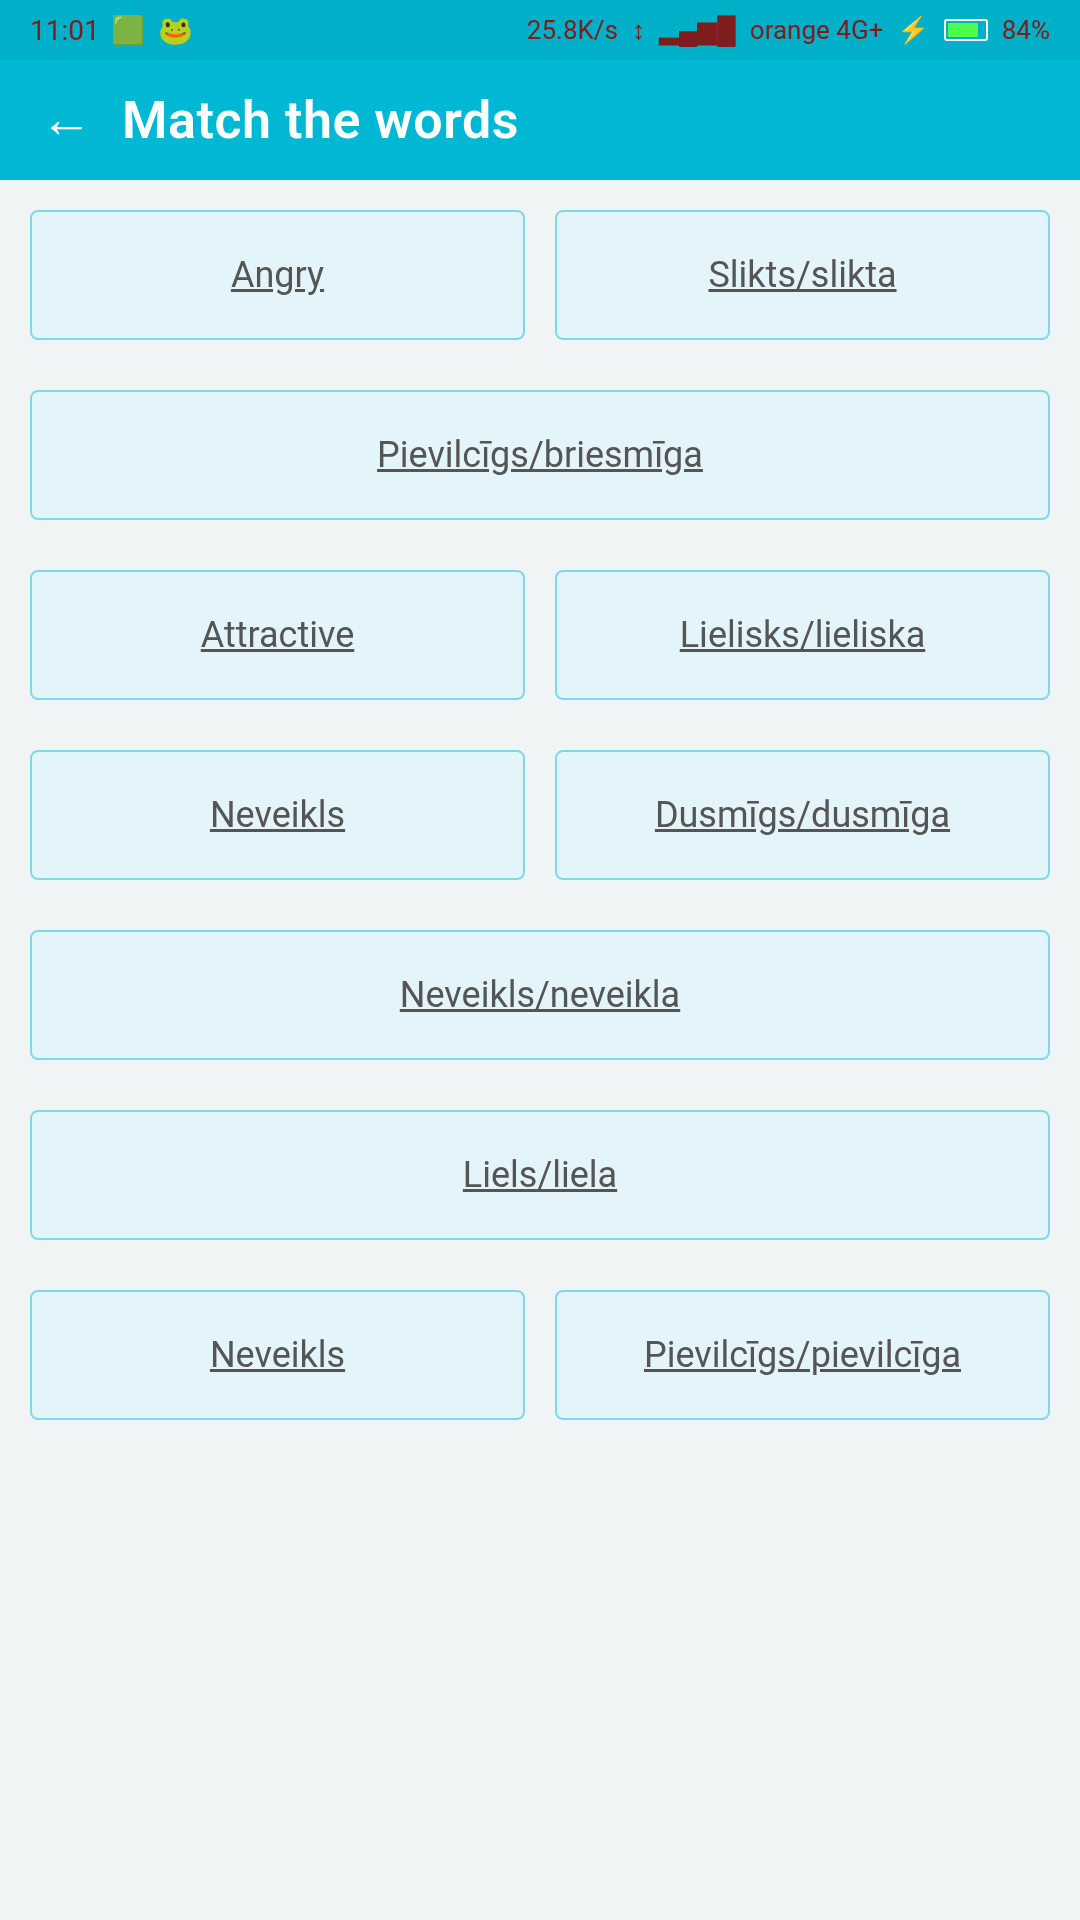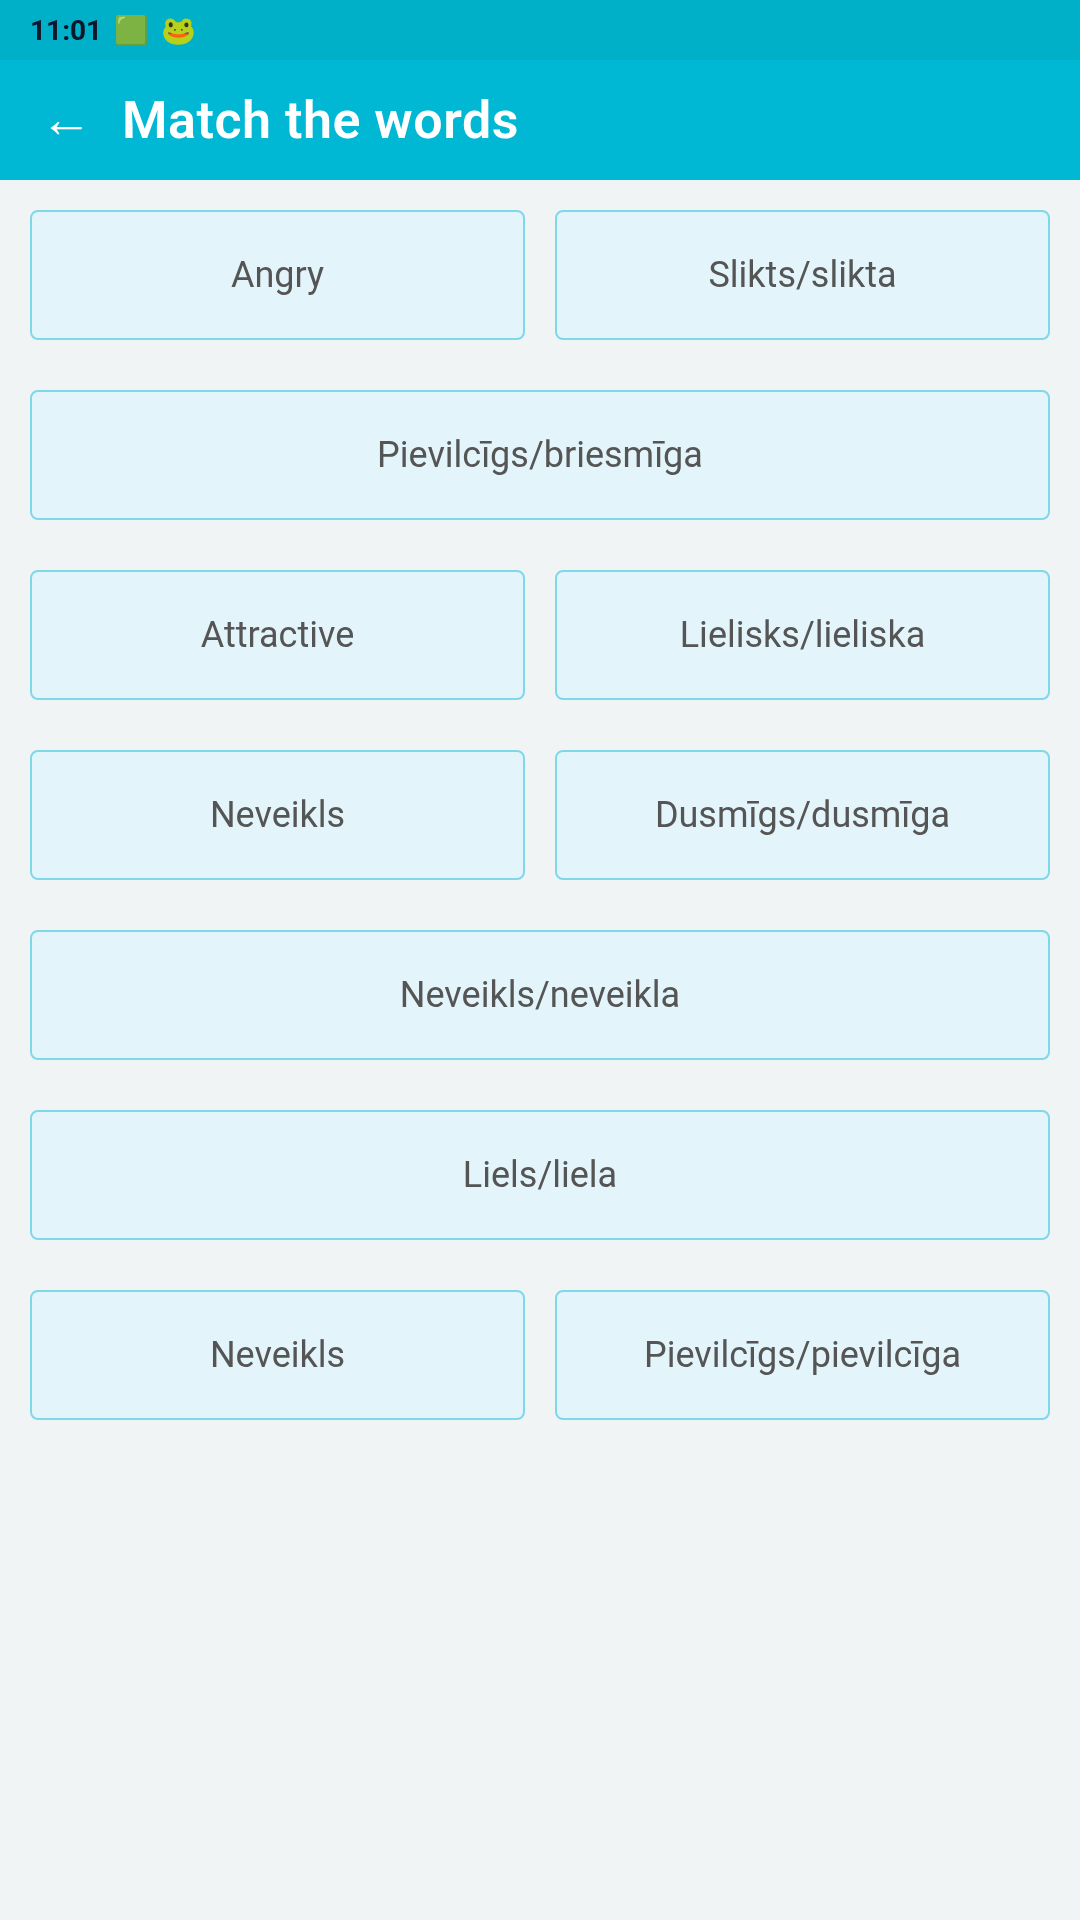--- a/index.html
+++ b/index.html
@@ -19,23 +19,23 @@
 
     
     .status-bar {
       width: 100%;
       height: 60px;
       background-color: #00b0c8;
       display: flex;
       align-items: center;
       justify-content: space-between;
       padding: 4px 30px;
-      color: #0f172a;
+      color: #7f1d1d;
       font-size: 28px;
-      font-weight: 700;
+      font-weight: 400;
     }
 
     .status-left {
       display: flex;
       align-items: center;
       gap: 12px;
     }
 
     .status-right {
       display: flex;
@@ -122,31 +122,45 @@
       cursor: pointer;
       transition: background-color 0.15s;
     }
 
     .word-card-text {
       font-size: 36px;
       color: #555;
       font-weight: 400;
       text-align: right;
       padding: 0 20px;
+      text-decoration: underline;
     }
   </style>
 </head>
 <body>
 
 <div class="status-bar">
   <div class="status-left">
     <span>11:01</span>
     <span>🟩</span>
     <span>🐸</span>
   </div>
+  <div class="status-right">
+    <span>25.8K/s</span>
+    <span>↕</span>
+    <span>▂▄▆█</span>
+    <span>orange 4G+</span>
+    <span>⚡</span>
+    <span class="battery-icon">
+      <span class="battery-body">
+        <span class="battery-fill"></span>
+      </span>
+    </span>
+    <span>84%</span>
+  </div>
 </div>
 
 <div class="header">
   <span class="back-arrow">←</span>
   <span class="header-title">Match the words</span>
 </div>
 
 <div class="main-content">
 
   <div class="word-row">

